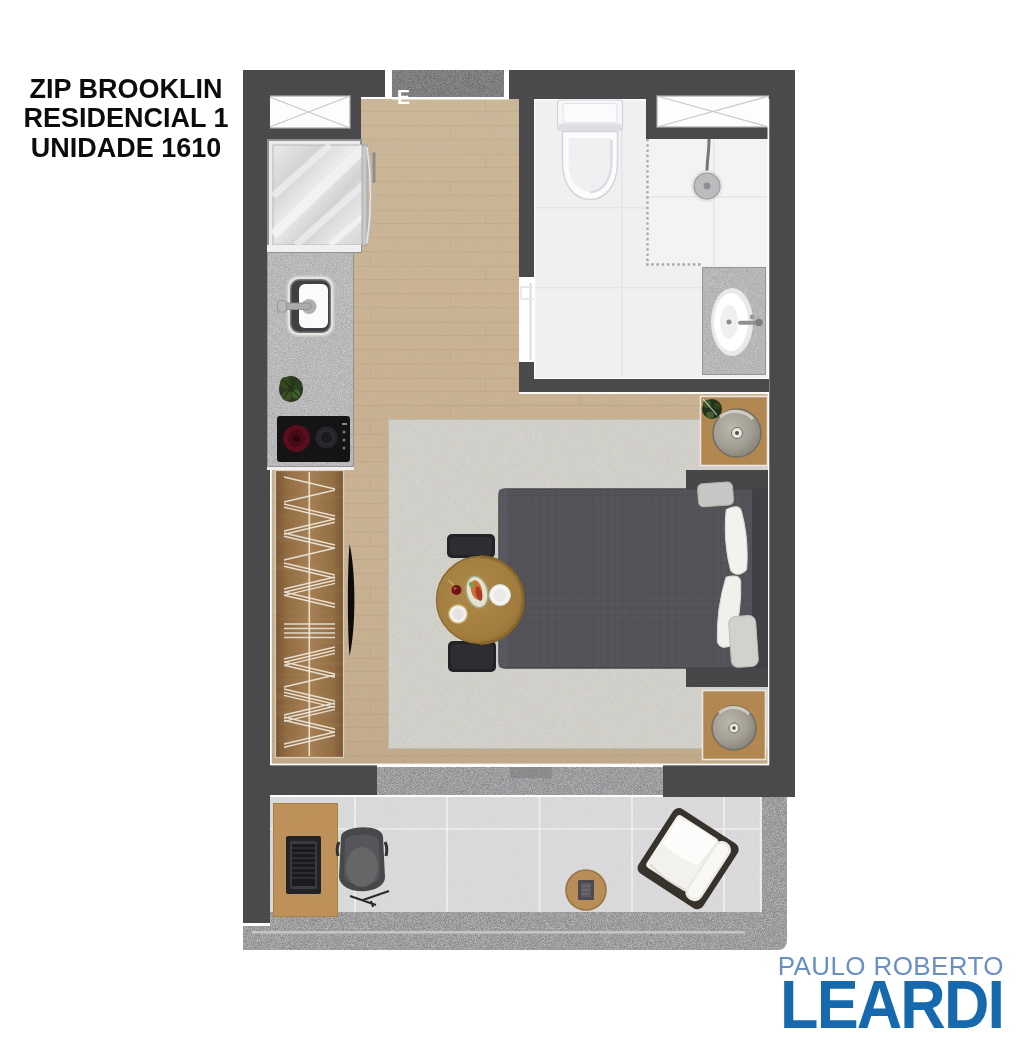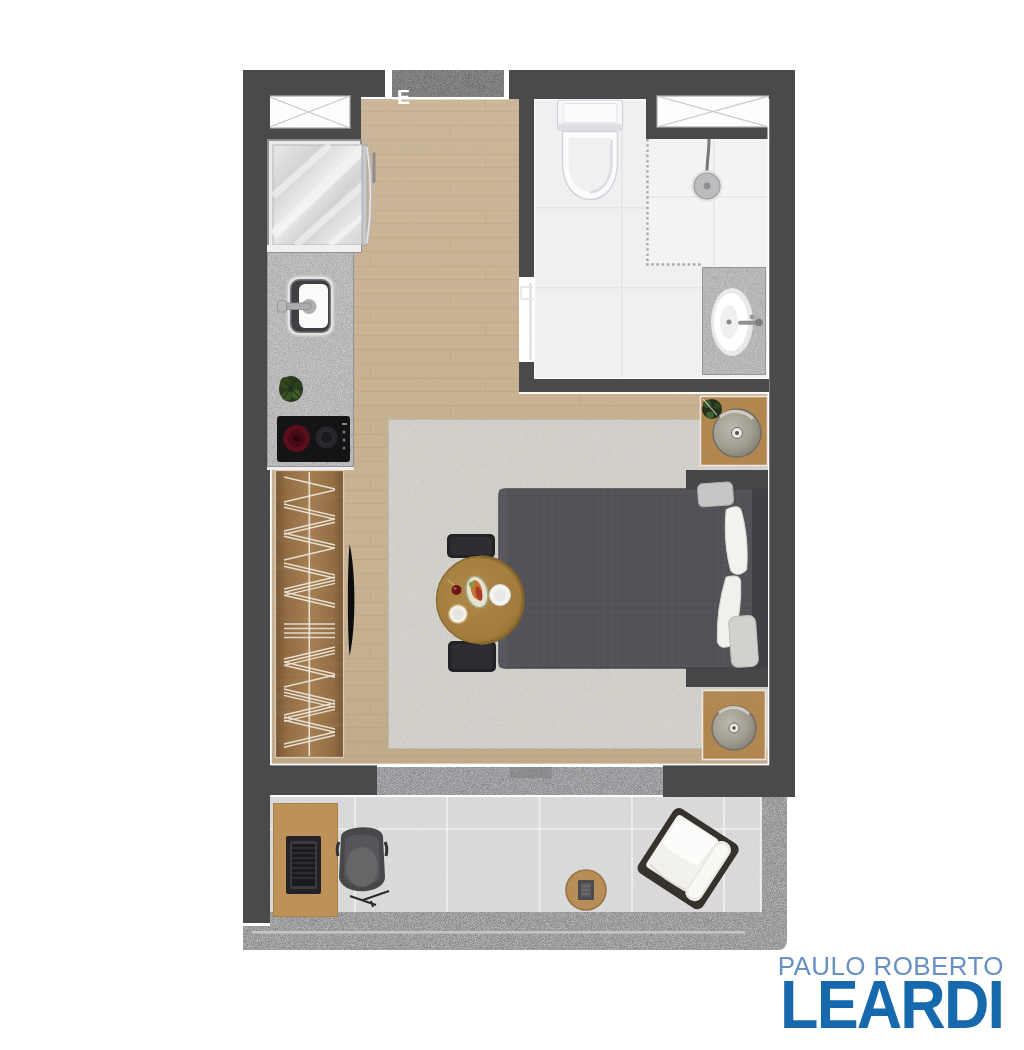--- a/index.html
+++ b/index.html
@@ -6,20 +6,21 @@
 .page{position:relative;width:1024px;height:1050px;background:#ffffff;overflow:hidden;font-family:"Liberation Sans", sans-serif;}
 .title{position:absolute;left:18px;top:75px;width:216px;text-align:center;font-weight:bold;font-size:27px;line-height:29.3px;color:#0c0c0c;letter-spacing:0px;}
 .logo{position:absolute;right:21px;top:951px;text-align:right;}
 .logo .l1{color:#6890c2;font-size:26px;font-weight:400;letter-spacing:0.4px;margin-right:-1px;margin-bottom:1px;}
 .logo .l2{color:#1569ac;font-size:68px;font-weight:bold;letter-spacing:-2px;line-height:52px;margin-top:-5px;margin-right:0;transform:scaleX(0.925);transform-origin:right center;}
 </style>
 </head>
 <body>
 <div class="page">
 
+<div class="title">ZIP BROOKLIN<br>RESIDENCIAL 1<br>UNIDADE 1610</div>
 <svg width="1024" height="1050" viewBox="0 0 1024 1050" style="position:absolute;left:0;top:0">
 <defs>
 <filter id="speckD" x="-2%" y="-2%" width="104%" height="104%">
 <feTurbulence type="fractalNoise" baseFrequency="1.3" numOctaves="2" seed="7"></feTurbulence>
 <feColorMatrix type="matrix" values="0 0 0 0 0.18  0 0 0 0 0.18  0 0 0 0 0.2  1.7 0 0 0 -0.5"></feColorMatrix>
 <feComposite operator="in" in2="SourceGraphic"></feComposite>
 </filter>
 <filter id="speckW" x="-2%" y="-2%" width="104%" height="104%">
 <feTurbulence type="fractalNoise" baseFrequency="1.3" numOctaves="2" seed="11"></feTurbulence>
 <feColorMatrix type="matrix" values="0 0 0 0 1  0 0 0 0 1  0 0 0 0 1  1.7 0 0 0 -0.5"></feColorMatrix>

